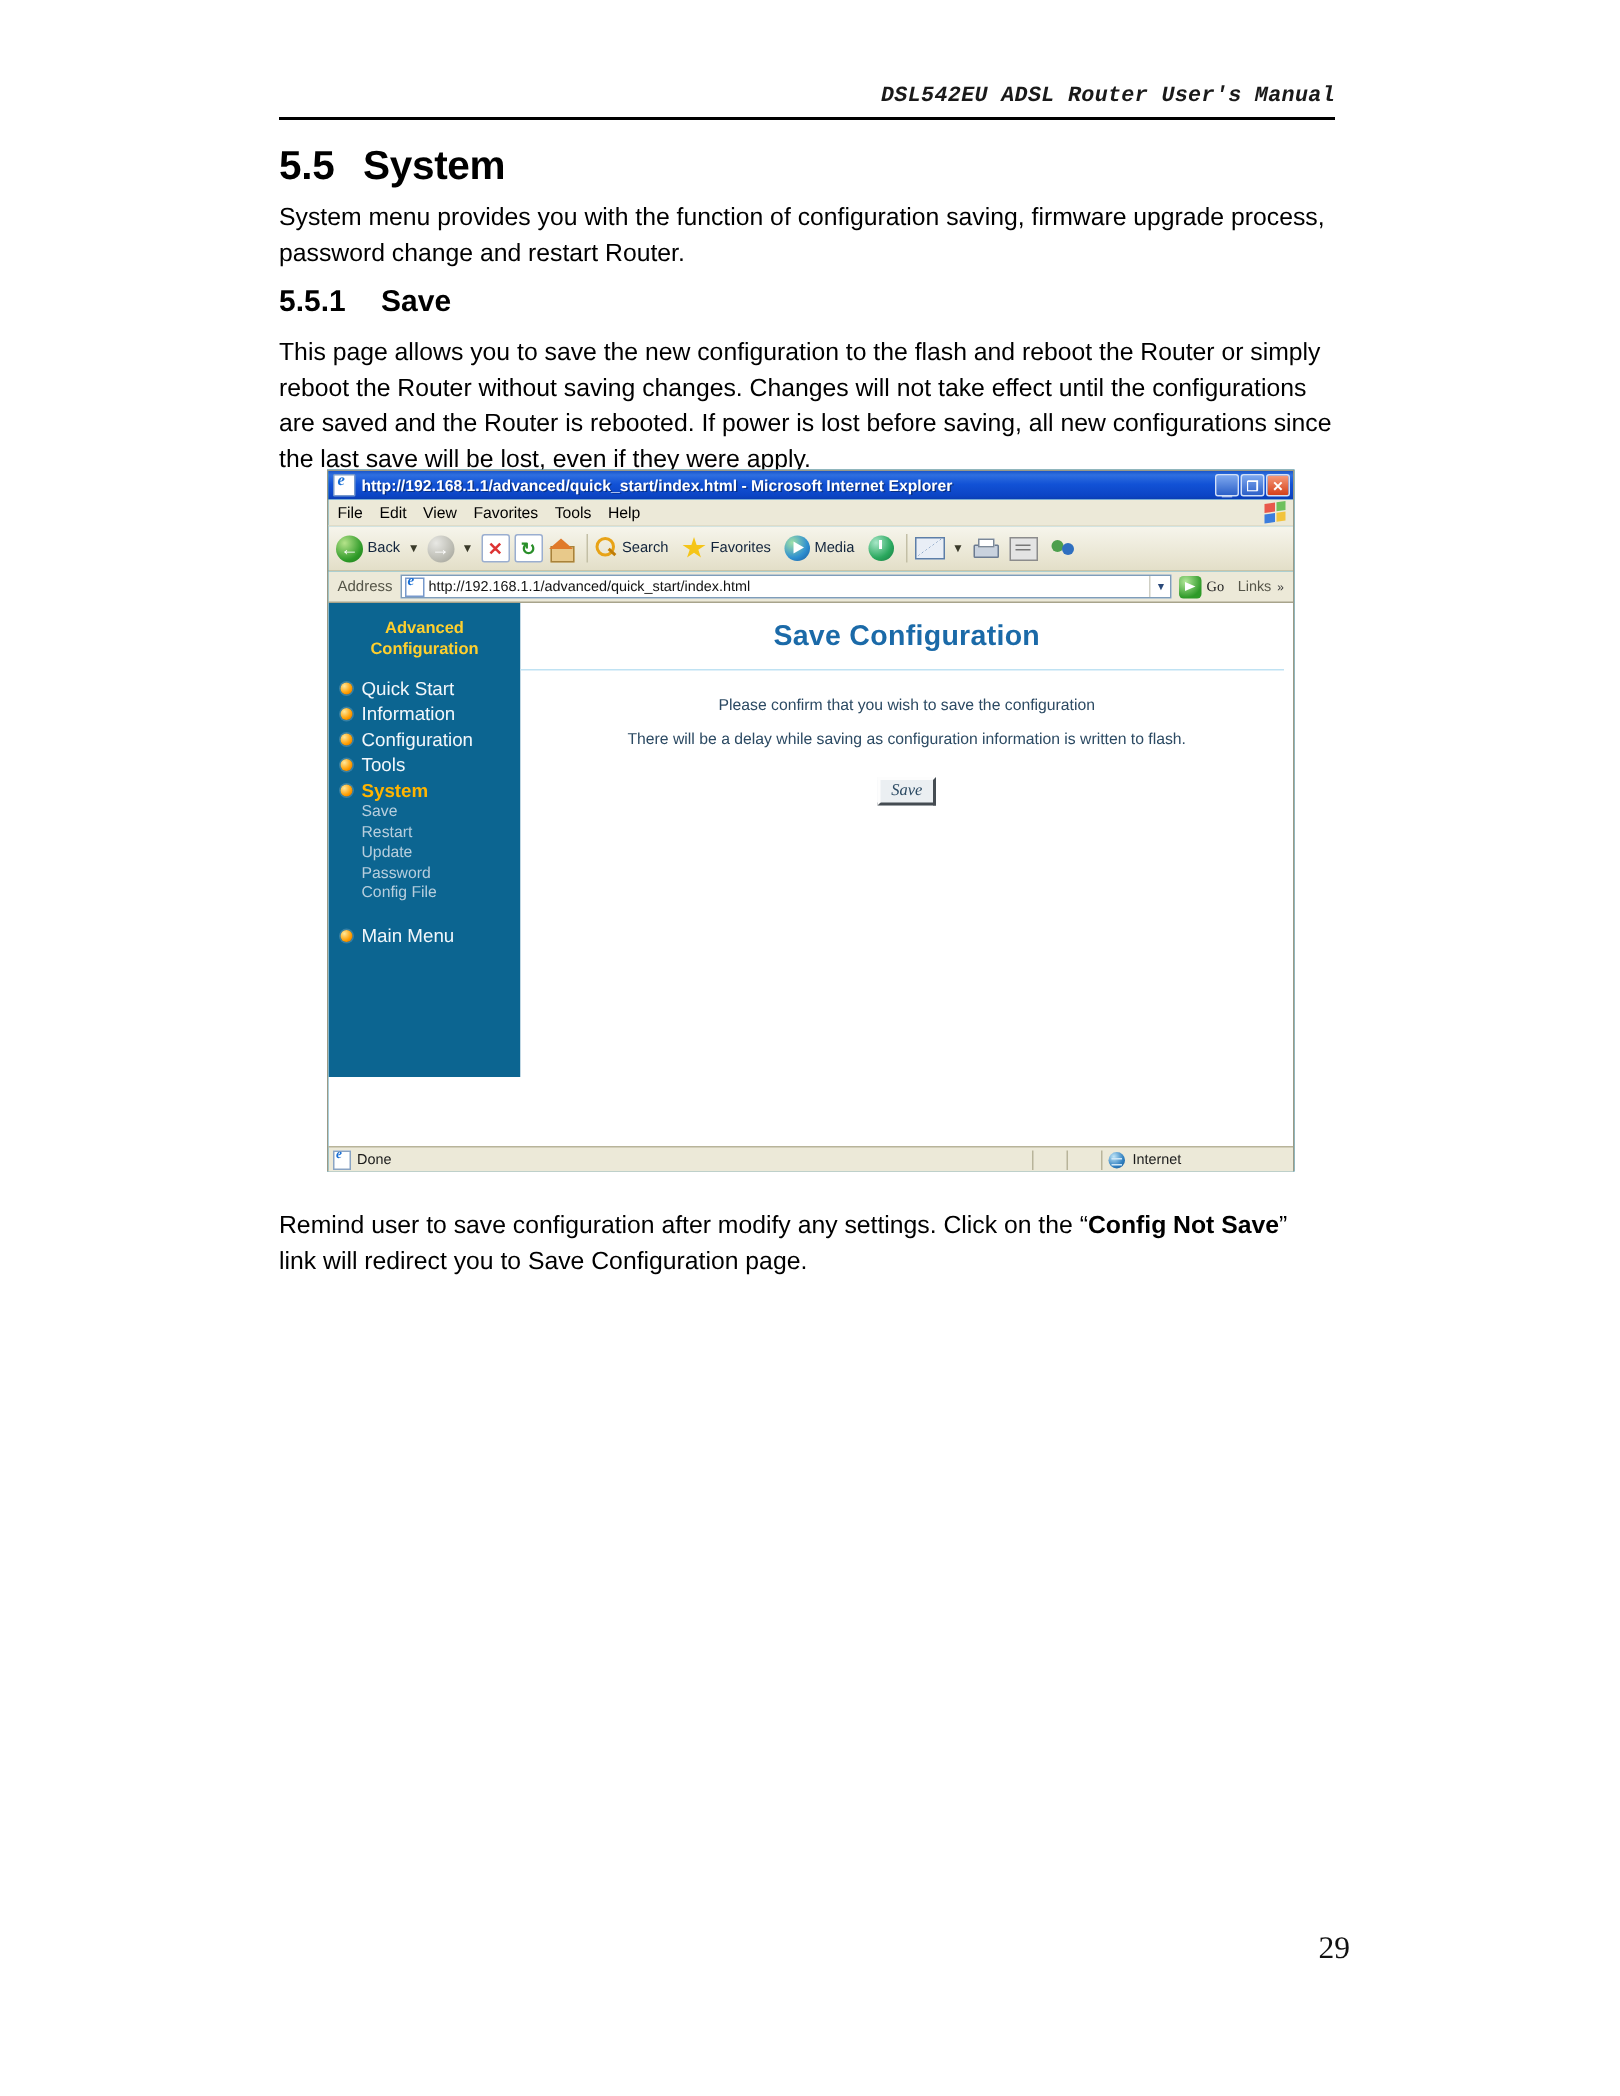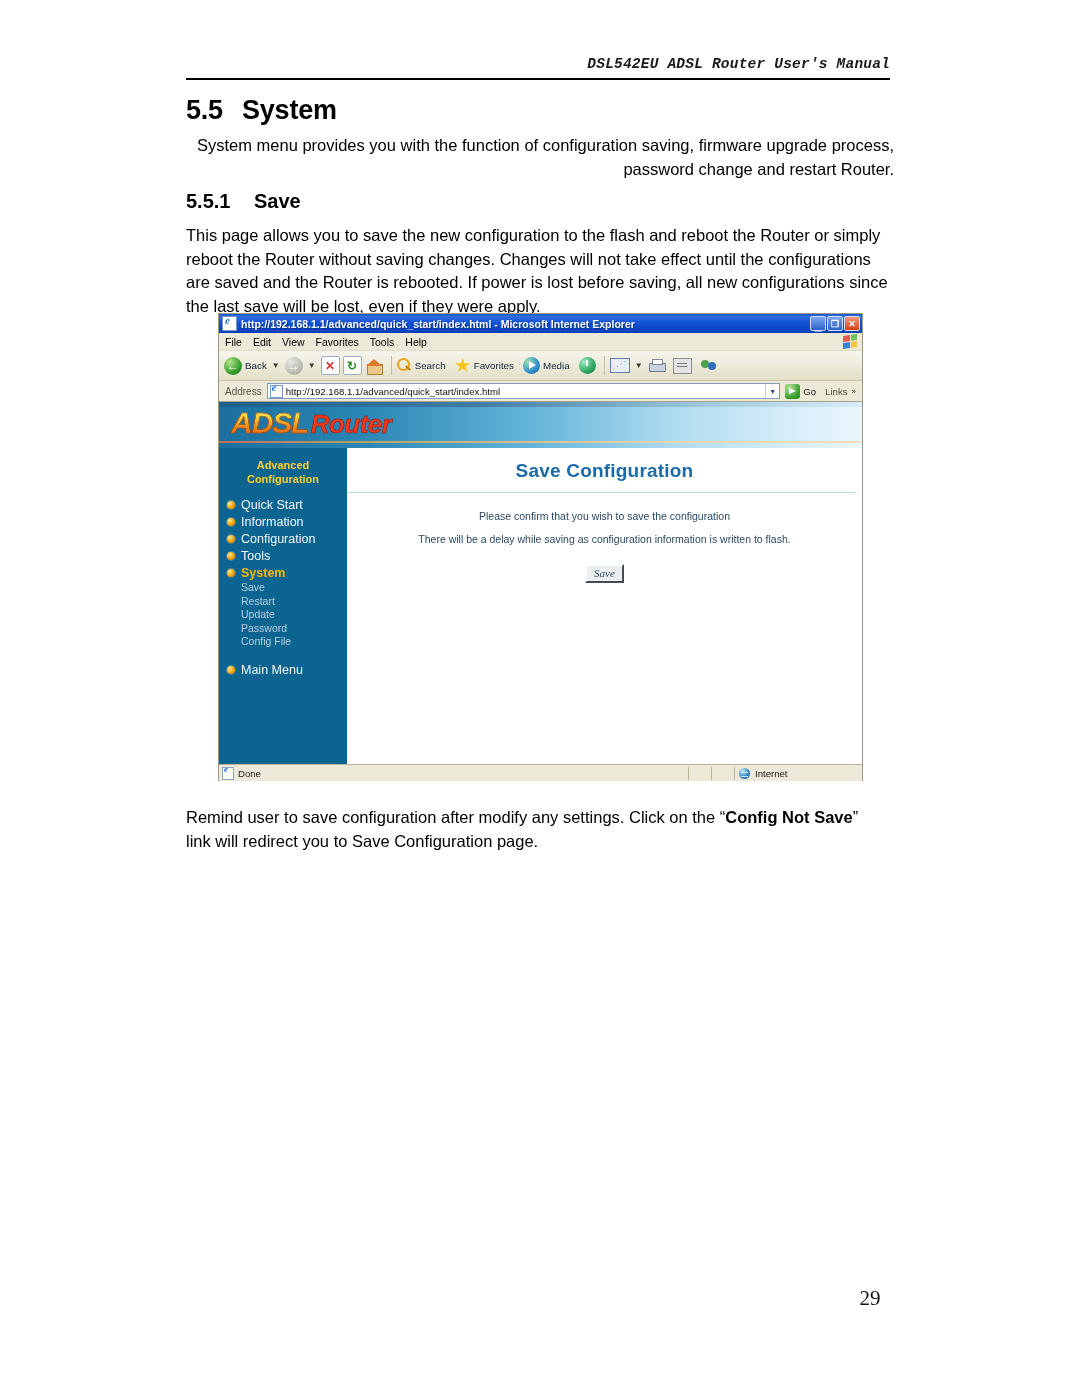--- a/index.html
+++ b/index.html
@@ -51,21 +51,21 @@
   .h1 .num { display: inline-block; width: 56px; }
 
   .para {
     position: absolute;
     left: 186px;
     width: 708px;
     font-size: 16.5px;
     line-height: 23.5px;
     color: #000;
   }
-  #intro-para { top: 134px; text-align: right; }
+  #intro-para { top: 134px; }
 
   .h2 {
     position: absolute;
     left: 186px;
     top: 190px;
     font-size: 20px;
     font-weight: bold;
   }
   .h2 .num { display: inline-block; width: 68px; }
 
@@ -89,21 +89,21 @@
     margin: 0 3px;
     letter-spacing: .2px;
   }
 
   
   .page-number {
     position: absolute;
     left: 840px;
     top: 1286px;
     width: 60px;
-    text-align: center;
+    text-align: right;
     font-family: "Liberation Serif", serif;
     font-size: 21px;
     color: #111;
   }
 
   
   .browser {
     position: absolute;
     left: 218px;
     top: 313px;
@@ -285,21 +285,21 @@
   .addr-caret {
     width:13px; height:14px; display:flex; align-items:center; justify-content:center;
     font-size:7px; color:#2b4a7a; background:#fff; border-left:1px solid #cfcfc4;
   }
   .go-btn { display:flex; align-items:center; margin-left:5px; }
   .go-ico { width:15px; height:15px; border-radius:3px;
     background: radial-gradient(circle at 30% 25%, #b3e79a, #2e9a28 70%);
     position:relative; }
   .go-ico:after{ content:""; position:absolute; left:4px; top:4px;
     border-left:7px solid #fff; border-top:3.5px solid transparent; border-bottom:3.5px solid transparent; }
-  .go-label { font-size:9.6px; margin-left:3px; color:#222; }
+  .go-label { font-size:9.6px; margin-left:3px; color:#222;font-family:Liberation Serif, serif; }
   .links-label { font-size:9.6px; color:#555548; margin:0 4px 0 9px; }
   .links-chev { font-size:8px; color:#333; margin-right:3px; }
 
   
   .viewport {
     position:relative;
     height: 362px;
     background:#fff;
     overflow:hidden;
   }
@@ -584,26 +584,20 @@
     <span class="go-btn">
       <span class="go-ico"></span>
       <span class="go-label">Go</span>
     </span>
     <span class="links-label">Links</span>
     <span class="links-chev">»</span>
   </div>
 
   <div class="viewport">
 
-    <div class="banner">
-      <span class="logo">
-        <span class="adsl">ADSL</span><span class="router">Router</span>
-      </span>
-      <span class="banner-rule"></span>
-    </div>
 
     <div class="page-body">
 
       <div class="sidebar">
         <div class="adv-config">
           <div>Advanced</div>
           <div>Configuration</div>
         </div>
 
         <div class="nav-item">

